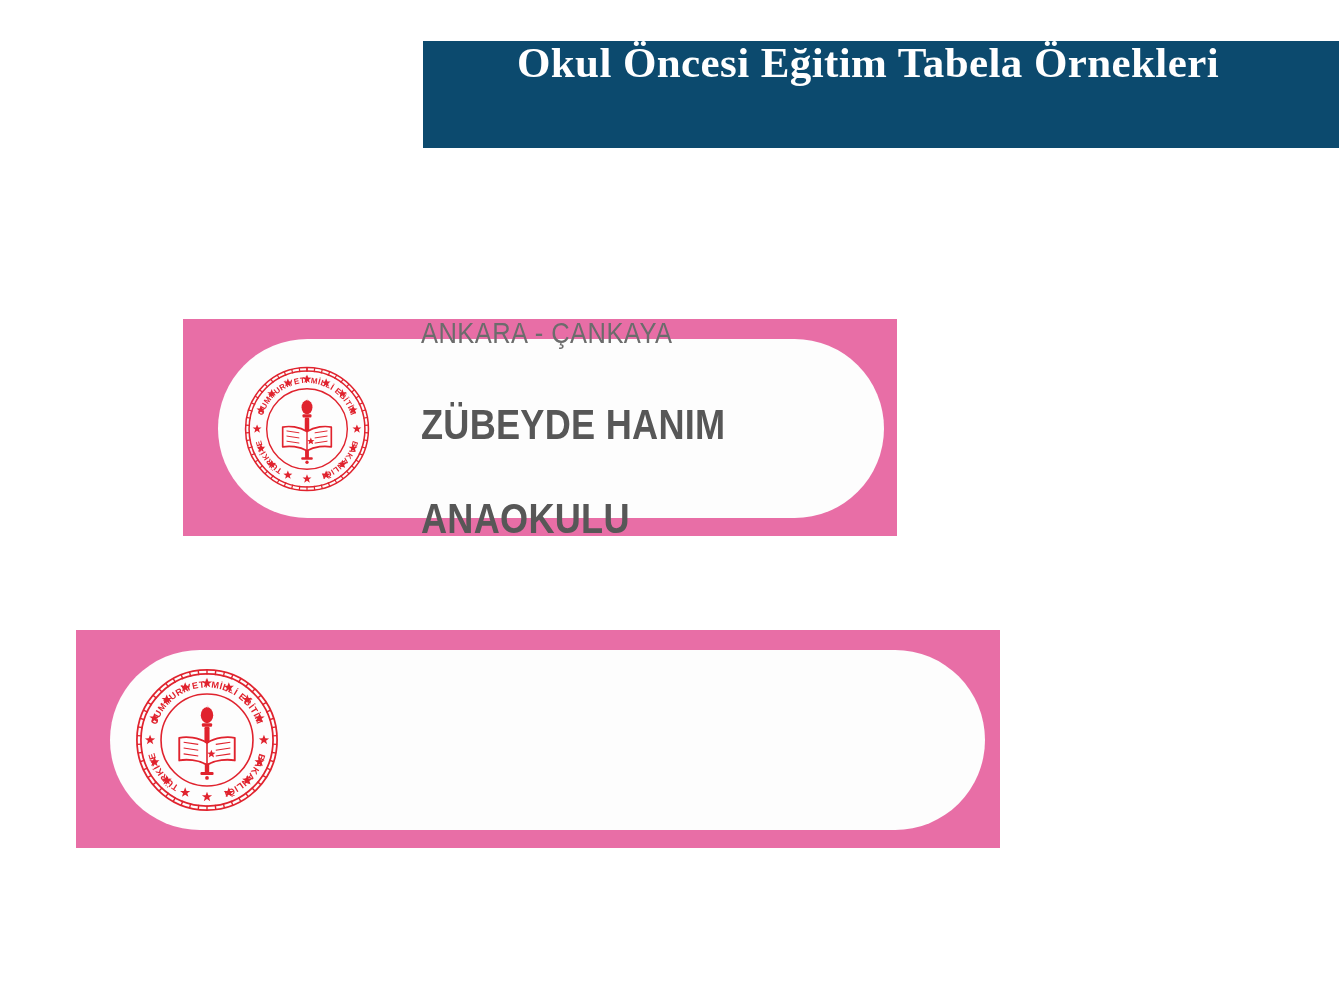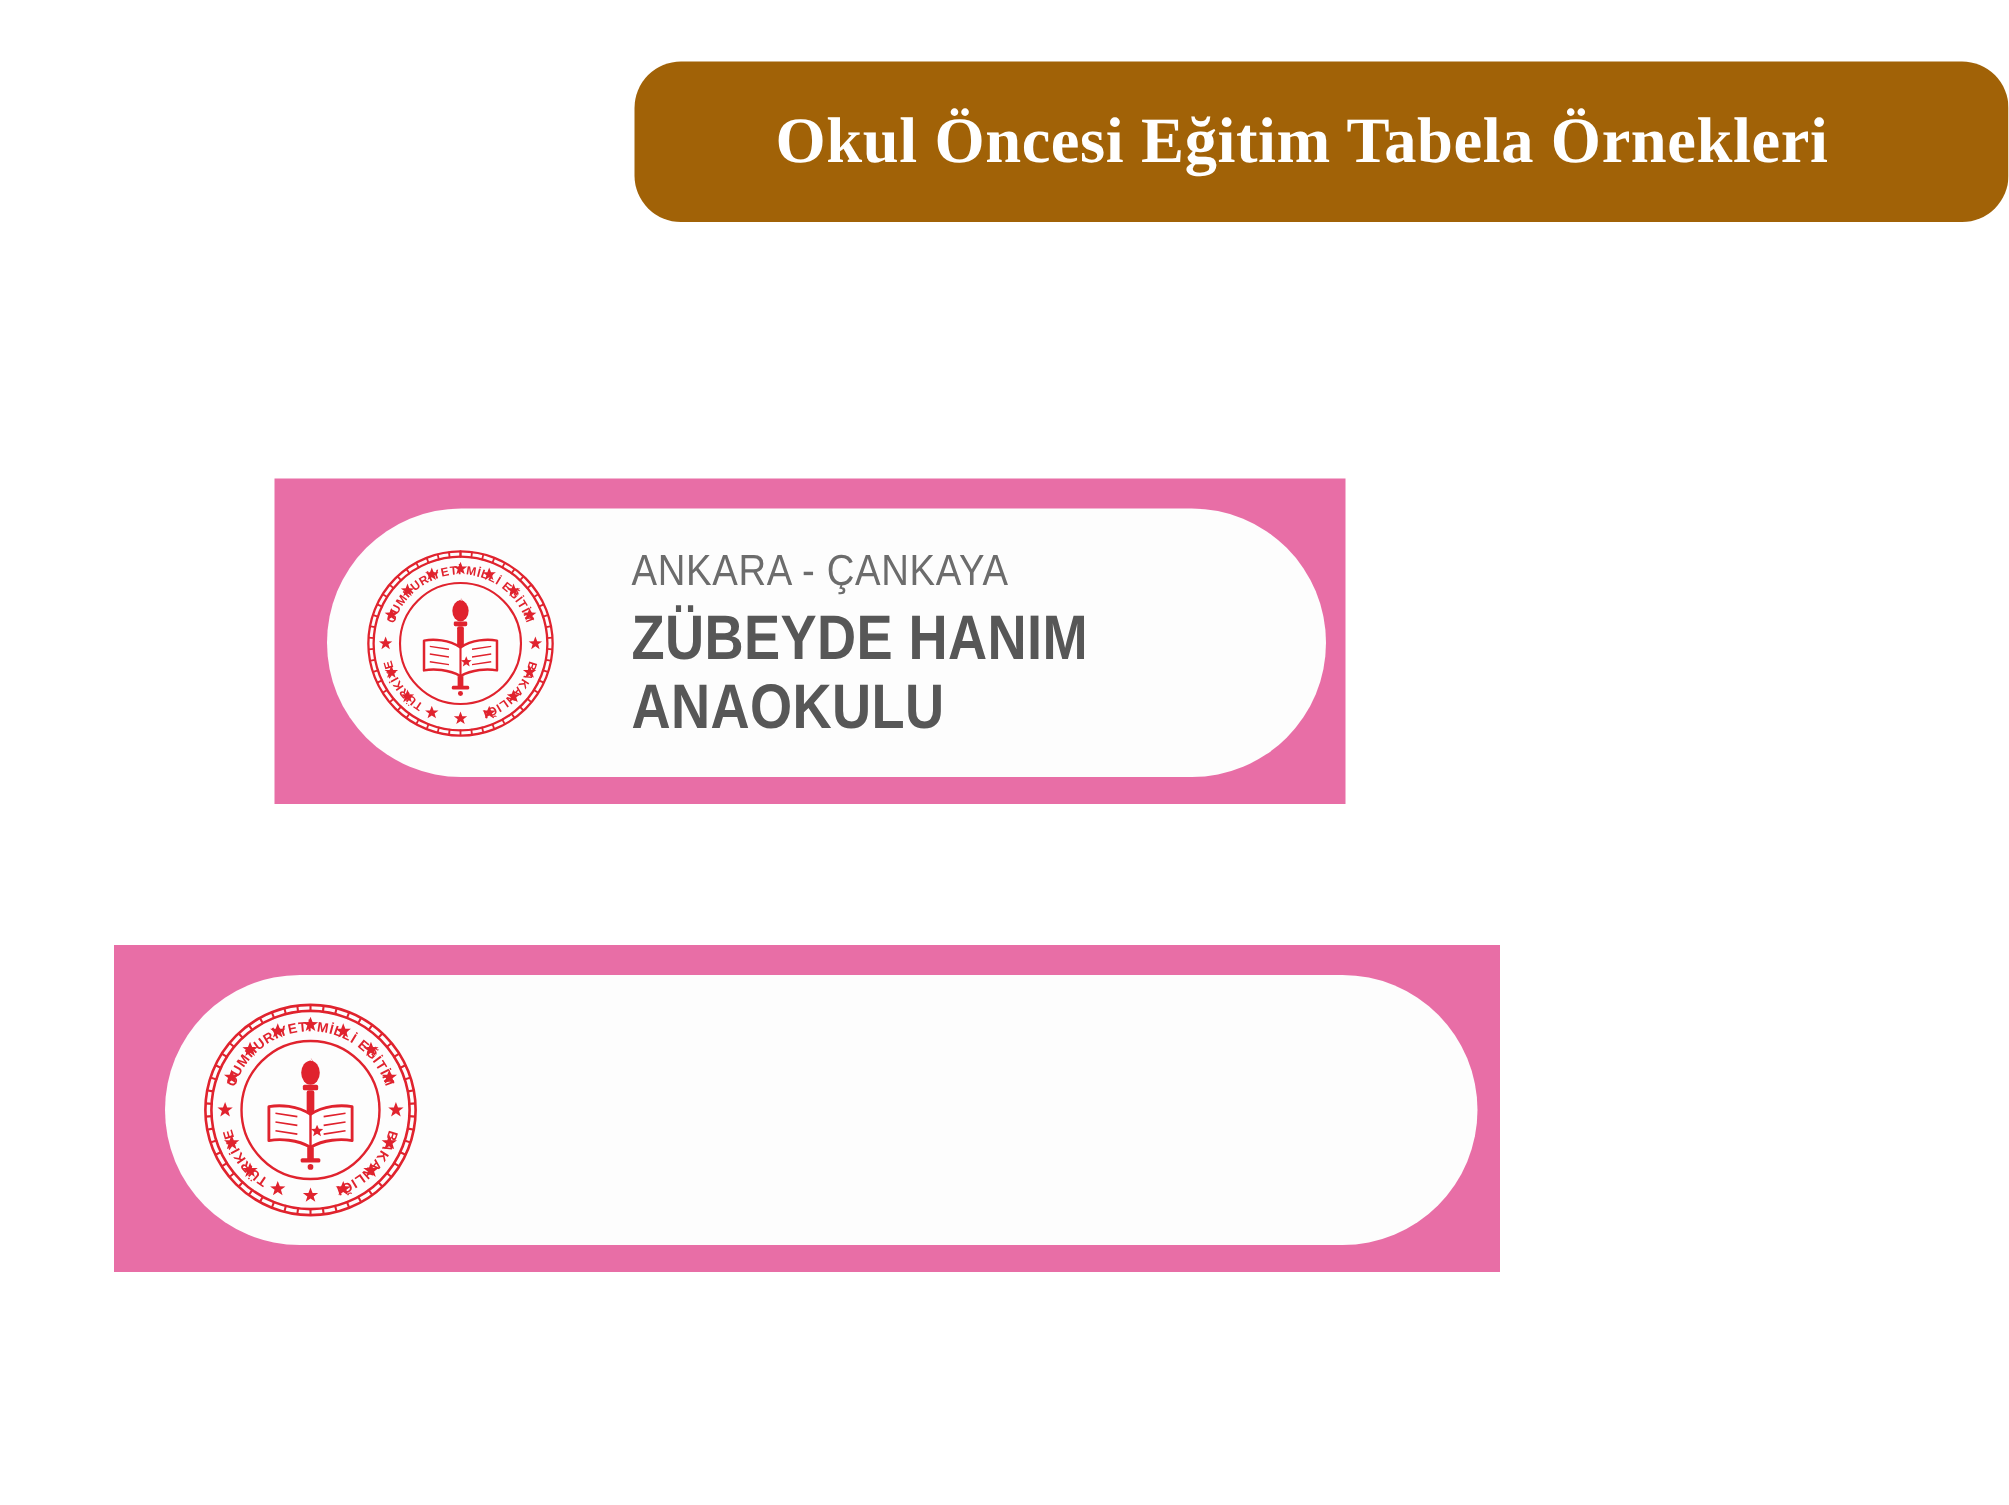--- a/index.html
+++ b/index.html
@@ -15,27 +15,26 @@
     position: relative;
   }
 
   
   #title-banner {
     position: absolute;
     left: 423px;
     top: 41px;
     width: 916px;
     height: 107px;
-    background: #a16207;
+    background: #0c4a6e;
     display: flex;
-    align-items: center;
+    align-items: flex-start;
     justify-content: center;
     box-sizing: border-box;
     padding-right: 26px;
-    border-radius: 31px;
   }
   #title-banner .title-text {
     color: #ffffff;
     font-family: "Liberation Serif", "DejaVu Serif", serif;
     font-weight: bold;
     font-size: 43px;
     letter-spacing: 0.4px;
     white-space: nowrap;
     line-height: 1;
   }
@@ -92,20 +91,21 @@
     display: block;
   }
   #emblem-1 { width: 128px; height: 128px; }
   #emblem-2 { width: 146px; height: 146px; }
 
   
   .sign-text {
     display: flex;
     flex-direction: column;
     justify-content: center;
+    gap: 48px;
   }
   #sign-text-1 { margin-left: 50px; }
   #sign-text-2 { margin-left: 38px; }
 
   .sign-location {
     color: #6c6c6c;
     font-family: "Liberation Sans", sans-serif;
     font-weight: normal;
     white-space: nowrap;
     transform: scaleX(0.88);

